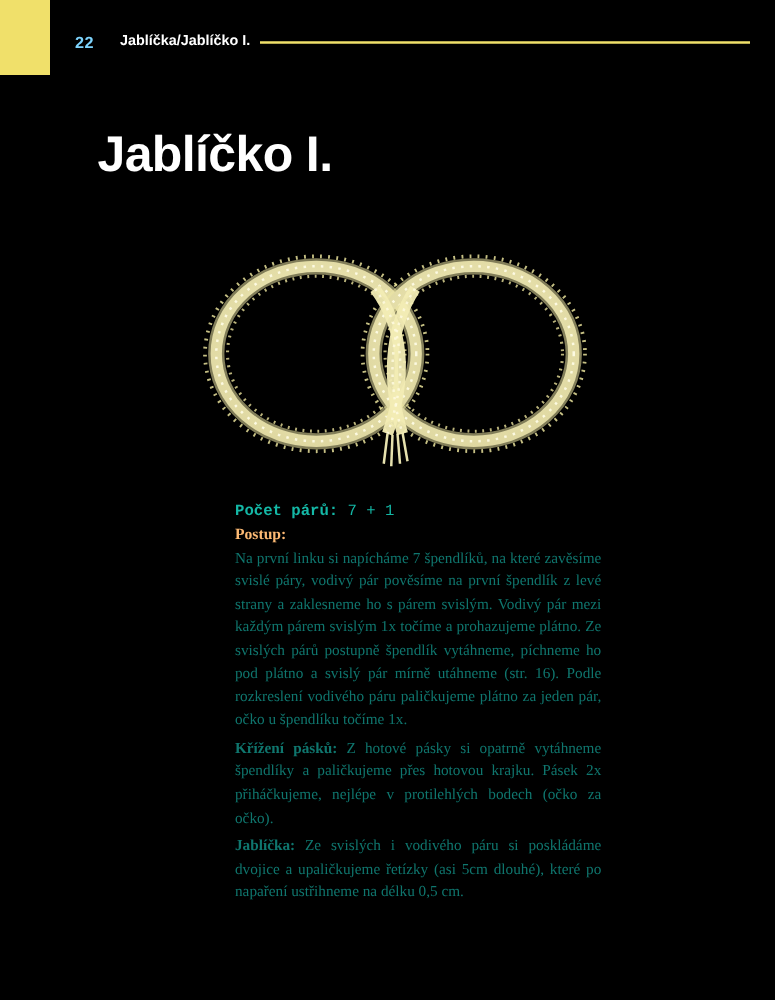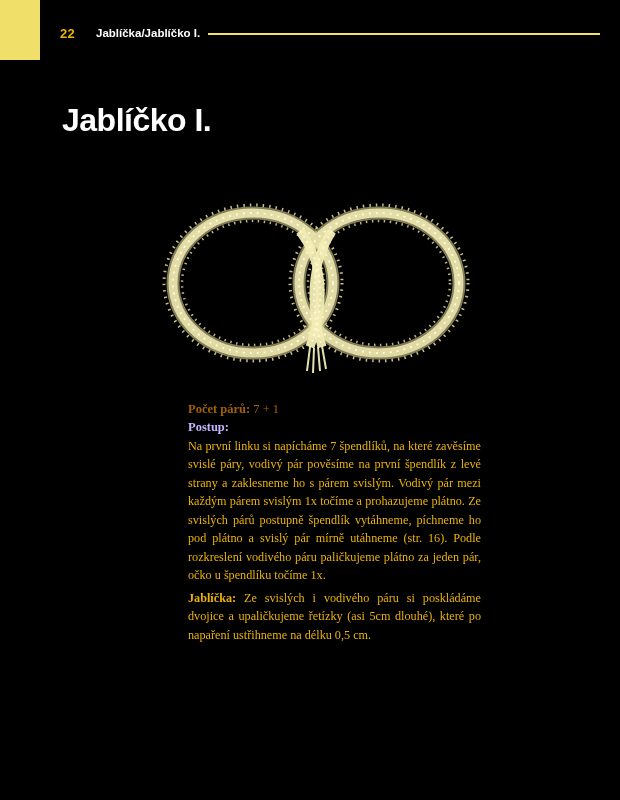--- a/index.html
+++ b/index.html
@@ -34,21 +34,21 @@
   .header-row {
     position: absolute;
     left: 40px;
     top: 18px;
     width: 560px;
     height: 30px;
     display: flex;
     align-items: center;
   }
   .page-number {
-    color: #eab308;
+    color: #7dd3fc;
     font-size: 13px;
     font-weight: bold;
     letter-spacing: 0.3px;
     margin-left: 20px;
     width: 30px;
   }
   .header-title {
     color: #ffffff;
     font-size: 11.5px;
     font-weight: bold;
@@ -60,24 +60,24 @@
     height: 2px;
     background: #f0e06a;
     margin-left: 8px;
     margin-right: 0px;
     margin-top: 2px;
   }
 
   
   .doc-title {
     position: absolute;
-    left: 62px;
+    left: 78px;
     top: 104px;
     color: #ffffff;
-    font-size: 32px;
+    font-size: 40px;
     font-weight: bold;
     letter-spacing: -0.5px;
     line-height: 1;
   }
 
   
   .photo-wrap {
     position: absolute;
     left: 150px;
     top: 195px;
@@ -90,43 +90,43 @@
 
   
   .body-col {
     position: absolute;
     left: 188px;
     top: 400px;
     width: 305px;
     color: #ffffff;
   }
   .spec-line {
-    font-family: Liberation Serif, serif;
+    font-family: Liberation Mono, monospace;
     font-size: 12.5px;
     line-height: 1.48;
     margin: 0 0 1px 0;
-    color: #a16207;
+    color: #14b8a6;
   }
   .spec-line .k {
     font-weight: bold;
   }
   .spec-heading {
     font-family: "Liberation Serif", serif;
     font-size: 12.5px;
     font-weight: bold;
     margin: 0 0 2px 0;
-    color: #c4b5fd;
+    color: #fdba74;
   }
   .para {
     font-family: "Liberation Serif", serif;
     font-size: 12.2px;
     line-height: 1.52;
     text-align: justify;
     margin: 0 12px 4px 0;
-    color: #eab308;
+    color: #0f766e;
   }
   .para .k {
     font-weight: bold;
   }
 </style>
 </head>
 <body>
 
 <div class="page">
 
@@ -189,19 +189,22 @@
       <span>7 + 1</span>
     </p>
 
 
 
 
     <p class="spec-heading">Postup:</p>
 
     <p class="para">Na první linku si napícháme 7 špendlíků, na které zavěsíme svislé páry, vodivý pár pověsíme na první špendlík z levé strany a zaklesneme ho s párem svislým. Vodivý pár mezi každým párem svislým 1x točíme a prohazujeme plátno. Ze svislých párů postupně špendlík vytáhneme, píchneme ho pod plátno a svislý pár mírně utáhneme (str. 16). Podle rozkreslení vodivého páru paličkujeme plátno za jeden pár, očko u špendlíku točíme 1x.</p>
 
+    <p class="para">
+      <span class="k">Křížení pásků:</span><span> Z hotové pásky si opatrně vytáhneme špendlíky a paličkujeme přes hotovou krajku. Pásek 2x přiháčkujeme, nejlépe v protilehlých bodech (očko za očko).</span>
+    </p>
 
     <p class="para">
       <span class="k">Jablíčka:</span><span> Ze svislých i vodivého páru si poskládáme dvojice a upaličkujeme řetízky (asi 5cm dlouhé), které po napaření ustřihneme na délku 0,5 cm.</span>
     </p>
 
   </div>
 </div>
 
 </body></html>

